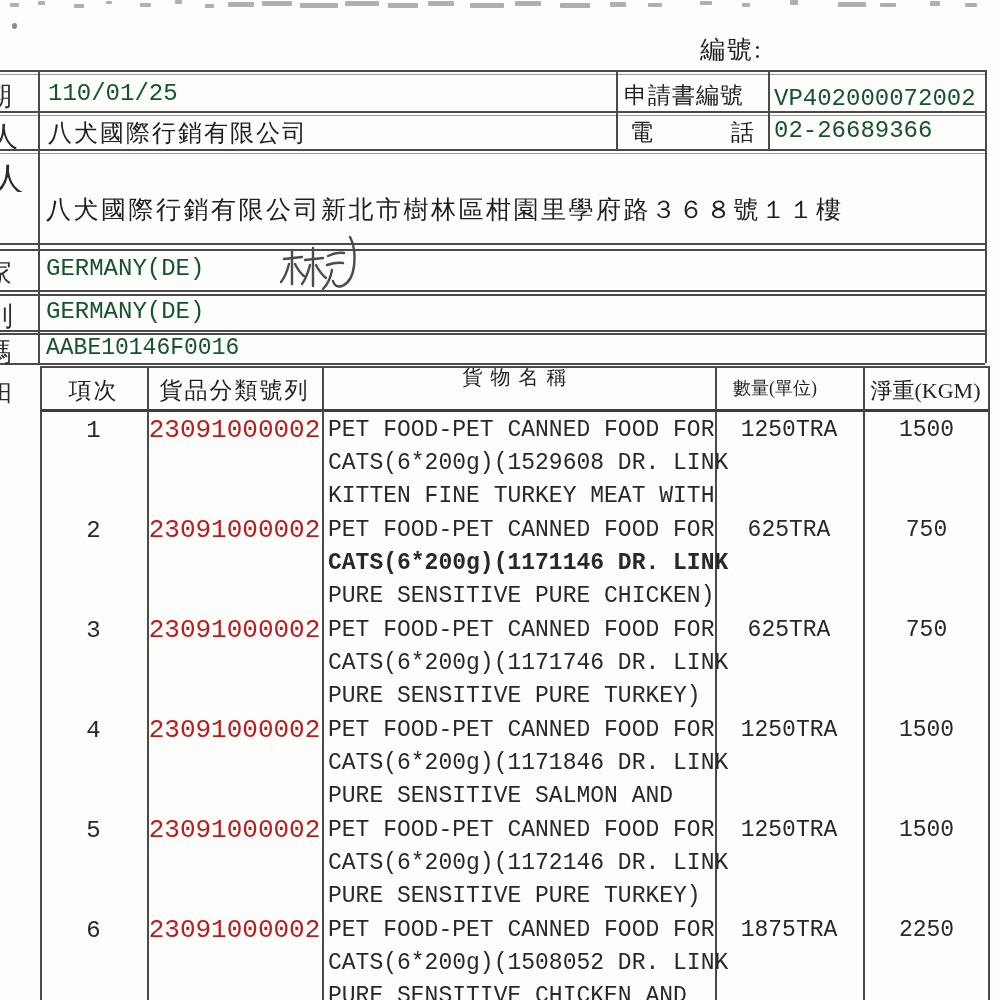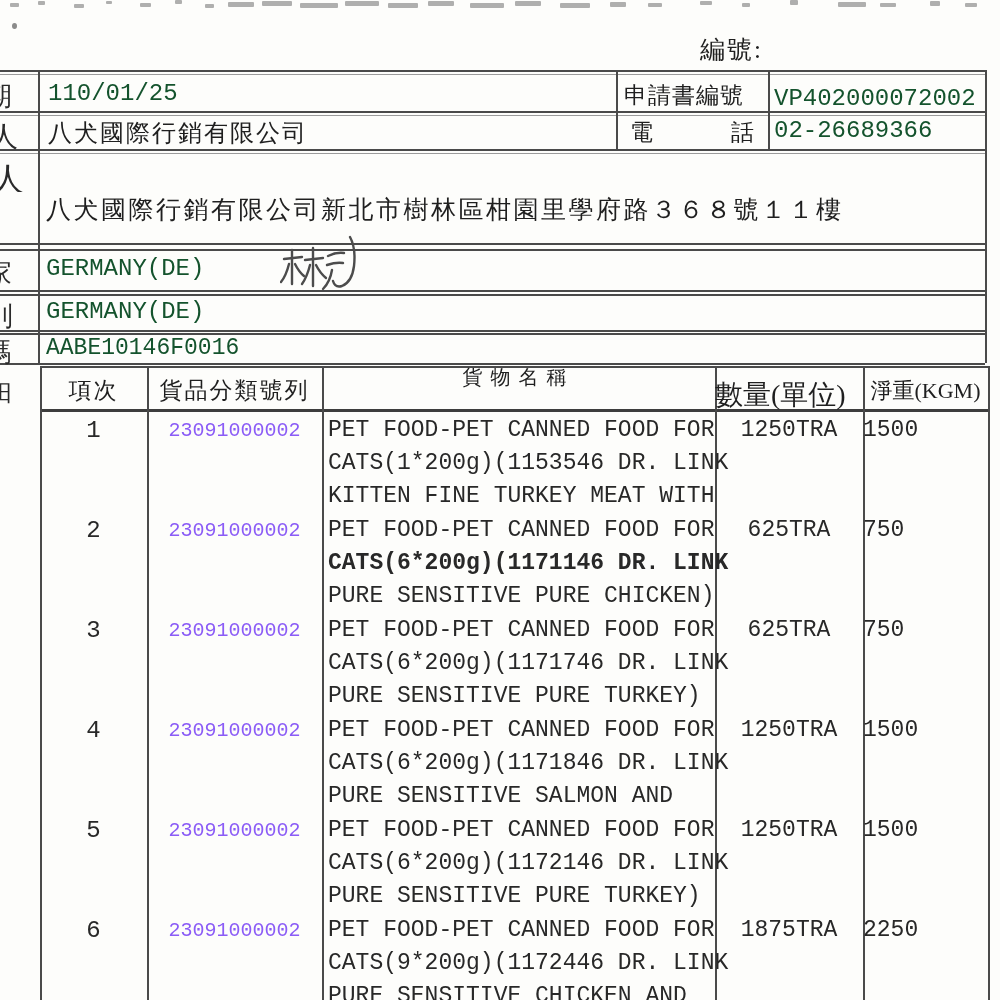--- a/index.html
+++ b/index.html
@@ -16,23 +16,23 @@
   .vline{position:absolute;background:#4a4a4a;width:2px;}
   .txt{position:absolute;white-space:nowrap;color:#14532d;}
   .cjk{letter-spacing:2px;color:#1f1f1f;}
   .frag{position:absolute;overflow:hidden;height:34px;color:#2a2a2a;}
   .frag span{display:inline-block;}
   .center{text-align:center;}
   .keycell{position:absolute;display:flex;justify-content:space-between;box-sizing:border-box;color:#1f1f1f;}
   .speck{position:absolute;background:#8d8d8d;border-radius:1px;opacity:.7;}
   .item-line{position:absolute;left:328px;width:386px;height:34px;font-size:23px;line-height:33px;color:#282828;white-space:nowrap;}
   .col-no{position:absolute;left:40px;width:107px;text-align:center;font-size:24px;line-height:33px;color:#282828;}
-  .col-code{position:absolute;left:147px;width:175px;text-align:center;font-size:20px;line-height:33px;color:#8b5cf6;}
+  .col-code{position:absolute;left:147px;width:175px;text-align:center;font-size:26px;line-height:33px;color:#b91c1c;}
   .col-qty{position:absolute;left:715px;width:148px;text-align:center;font-size:23px;line-height:33px;color:#282828;}
-  .col-wt{position:absolute;left:863px;width:127px;text-align:left;font-size:23px;line-height:33px;color:#282828;}
+  .col-wt{position:absolute;left:863px;width:127px;text-align:center;font-size:23px;line-height:33px;color:#282828;}
 </style>
 </head>
 <body>
 
 <div>
   <div class="speck" style="left:10px;top:3px;width:9px;height:4px;"></div>
   <div class="speck" style="left:38px;top:1px;width:7px;height:4px;"></div>
   <div class="speck" style="left:74px;top:4px;width:10px;height:4px;"></div>
   <div class="speck" style="left:106px;top:1px;width:6px;height:3px;"></div>
   <div class="speck" style="left:140px;top:3px;width:11px;height:4px;"></div>
@@ -128,28 +128,28 @@
 <div class="vline" style="left:40px;top:366px;height:634px;"></div>
 <div class="vline" style="left:147px;top:366px;height:634px;"></div>
 <div class="vline" style="left:322px;top:366px;height:634px;"></div>
 <div class="vline" style="left:715px;top:366px;height:634px;"></div>
 <div class="vline" style="left:863px;top:366px;height:634px;"></div>
 <div class="vline" style="left:988px;top:366px;height:634px;"></div>
 
 <div class="txt cjk center" style="left:40px;top:375px;width:107px;font-size:23px;">項次</div>
 <div class="txt cjk center" style="left:147px;top:375px;width:175px;font-size:23px;">貨品分類號列</div>
 <div class="txt cjk center" style="left:322px;top:364px;width:393px;font-size:20px;letter-spacing:8px;">貨物名稱</div>
-<div class="txt cjk center" style="left:715px;top:376px;width:120px;font-size:28px;letter-spacing:0;text-align:right;">數量(單位)</div>
+<div class="txt cjk center" style="left:715px;top:376px;width:120px;font-size:18px;letter-spacing:0;">數量(單位)</div>
 <div class="txt cjk center" style="left:863px;top:376px;width:125px;font-size:22px;letter-spacing:0;">淨重(KGM)</div>
 
 <div>
   <div class="col-no mono" style="top:414px;">1</div>
   <div class="col-code mono" style="top:414px;">23091000002</div>
   <div class="item-line mono" style="top:414px;">PET FOOD-PET CANNED FOOD FOR</div>
-  <div class="item-line mono" style="top:447px;">CATS(1*200g)(1153546 DR. LINK</div>
+  <div class="item-line mono" style="top:447px;">CATS(6*200g)(1529608 DR. LINK</div>
   <div class="item-line mono" style="top:480px;">KITTEN FINE TURKEY MEAT WITH</div>
   <div class="col-qty mono" style="top:414px;">1250TRA</div>
   <div class="col-wt mono" style="top:414px;">1500</div>
 </div>
 
 <div>
   <div class="col-no mono" style="top:514px;">2</div>
   <div class="col-code mono" style="top:514px;">23091000002</div>
   <div class="item-line mono" style="top:514px;">PET FOOD-PET CANNED FOOD FOR</div>
   <div class="item-line mono" style="top:547px;font-weight:bold;">CATS(6*200g)(1171146 DR. LINK</div>
@@ -185,17 +185,17 @@
   <div class="item-line mono" style="top:847px;">CATS(6*200g)(1172146 DR. LINK</div>
   <div class="item-line mono" style="top:880px;">PURE SENSITIVE PURE TURKEY)</div>
   <div class="col-qty mono" style="top:814px;">1250TRA</div>
   <div class="col-wt mono" style="top:814px;">1500</div>
 </div>
 
 <div>
   <div class="col-no mono" style="top:914px;">6</div>
   <div class="col-code mono" style="top:914px;">23091000002</div>
   <div class="item-line mono" style="top:914px;">PET FOOD-PET CANNED FOOD FOR</div>
-  <div class="item-line mono" style="top:947px;">CATS(9*200g)(1172446 DR. LINK</div>
+  <div class="item-line mono" style="top:947px;">CATS(6*200g)(1508052 DR. LINK</div>
   <div class="item-line mono" style="top:980px;">PURE SENSITIVE CHICKEN AND</div>
   <div class="col-qty mono" style="top:914px;">1875TRA</div>
   <div class="col-wt mono" style="top:914px;">2250</div>
 </div>
 
 </body></html>

